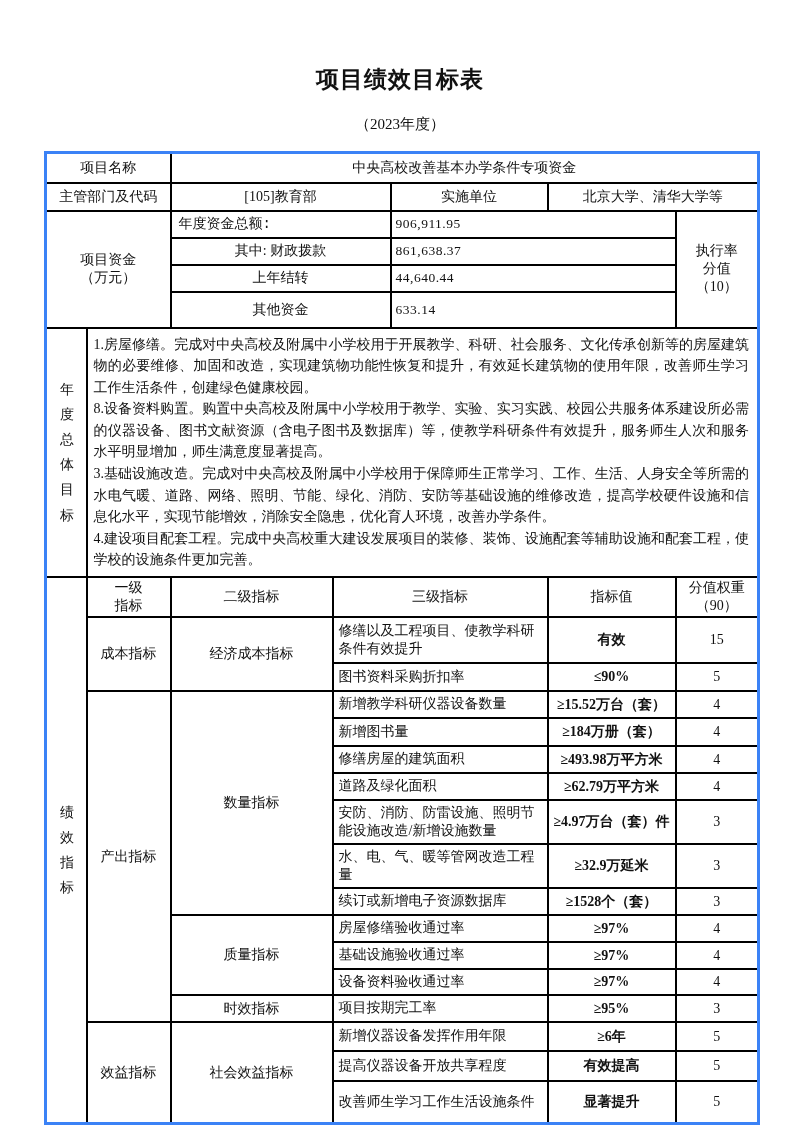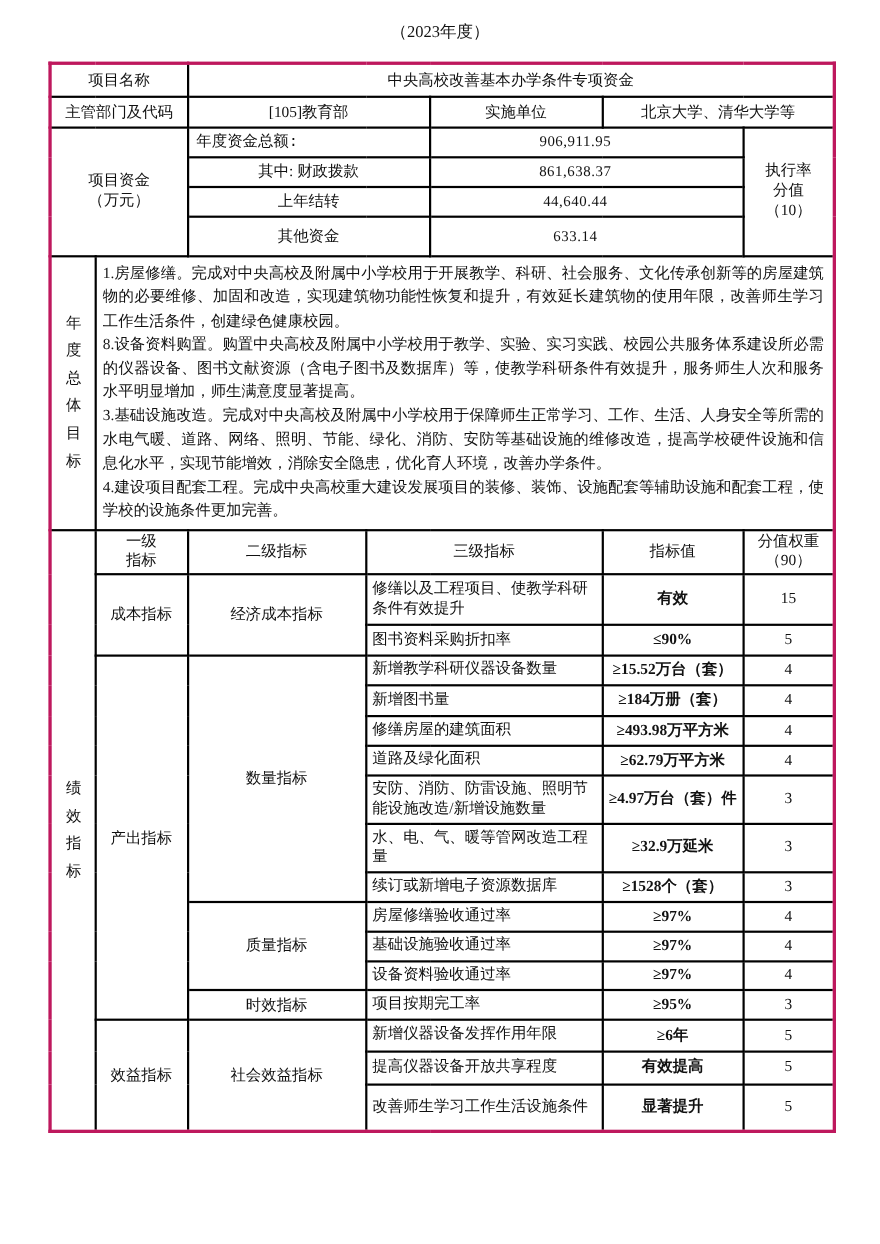--- a/index.html
+++ b/index.html
@@ -21,32 +21,32 @@
   .doc-subtitle{
     margin:20px 0 17px 0;
     text-align:center;
     font-size:15px;
   }
   table.main{
     table-layout:fixed;
     border-collapse:collapse;
     margin-left:44px;
     width:713px;
-    border:3px solid #be185d;
+    border:3px solid #3b82f6;
   }
   td{
     border:2px solid #000;
     font-size:14px;
     padding:1px 4px;
     vertical-align:middle;
     overflow:hidden;
   }
   .c{text-align:center;}
   .lft{text-align:left;padding-left:7px;font-family:Liberation Mono, monospace;}
-  .num{text-align:center;padding-right:24px;font-size:13.5px;letter-spacing:0.5px;}
+  .num{text-align:left;padding-right:24px;font-size:13.5px;letter-spacing:0.5px;}
   .pre{white-space:pre-line;text-align:center;line-height:1.3;}
   .vcell{text-align:center;}
   .vcell span{
     display:inline-block;
     width:1.1em;
     word-break:break-all;
     line-height:1.8;
     text-align:right;
     font-size:14px;
   }
@@ -68,20 +68,21 @@
     top:1089px;
     text-align:center;
     font-size:13px;
   }
 </style>
 </head>
 <body>
 
 <div class="page">
 
+  <div class="doc-title">项目绩效目标表</div>
   <div class="doc-subtitle">（2023年度）</div>
 
   <table class="main">
     <colgroup>
       <col style="width:41px">
         <col style="width:84px">
         <col style="width:162px">
       <col style="width:58px">
         <col style="width:157px">
         <col style="width:128px">

